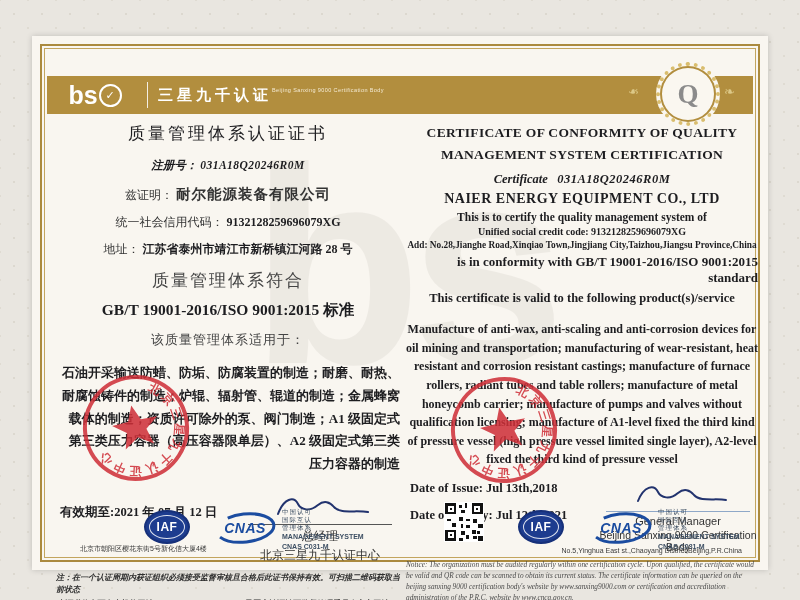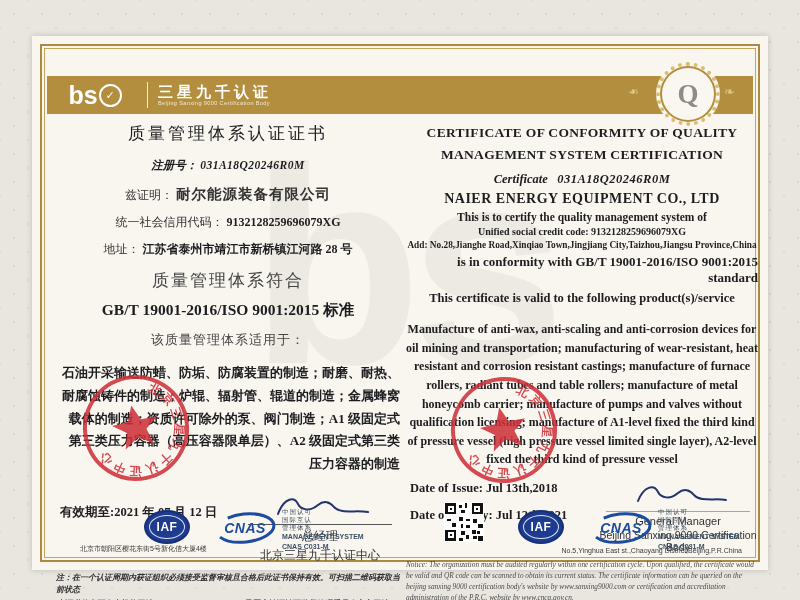--- a/index.html
+++ b/index.html
@@ -26,21 +26,21 @@
   
   .band{position:absolute;left:15px;right:15px;top:40px;height:38px;background:#b28e3e;z-index:1;
         display:flex;align-items:center;}
   .logo-box{display:flex;align-items:center;justify-content:center;width:96px;height:100%;}
   .logo-text{font-family:"Liberation Sans",sans-serif;font-weight:bold;font-size:25px;color:#fff;
              letter-spacing:0px;line-height:1;}
   .logo-check{display:inline-flex;align-items:center;justify-content:center;width:19px;height:19px;
               border:2.4px solid #fff;border-radius:50%;color:#fff;font-size:11px;font-weight:bold;
               margin-left:1px;font-family:"DejaVu Sans",sans-serif;}
   .band-divider{width:1px;height:26px;background:rgba(255,255,255,.85);margin:0 10px 0 4px;}
-  .brand{display:flex;flex-direction:column;justify-content:center;}
+  .brand{display:flex;flex-direction:row;justify-content:center;}
   .brand-cn{color:#fff;font-weight:bold;font-size:15px;letter-spacing:4px;line-height:16px;}
   .brand-en{color:#f4ead2;font-size:5.5px;font-family:"Liberation Sans",sans-serif;letter-spacing:.4px;line-height:7px;}
   .emblem{position:absolute;left:624px;top:26px;width:64px;height:64px;z-index:2;
           border:4px dotted #d9bd6e;border-radius:50%;background:#faf7f0;
           display:flex;align-items:center;justify-content:center;box-sizing:border-box;
           box-shadow:0 0 0 2px #b28e3e inset;}
   .emblem-q{font-size:27px;font-weight:bold;color:#8b8b8b;}
   .flourish{position:absolute;top:48px;color:#dcc887;font-size:13px;z-index:2;}
   .flourish.left{left:596px;transform:scaleX(-1);}
   .flourish.right{left:692px;}

